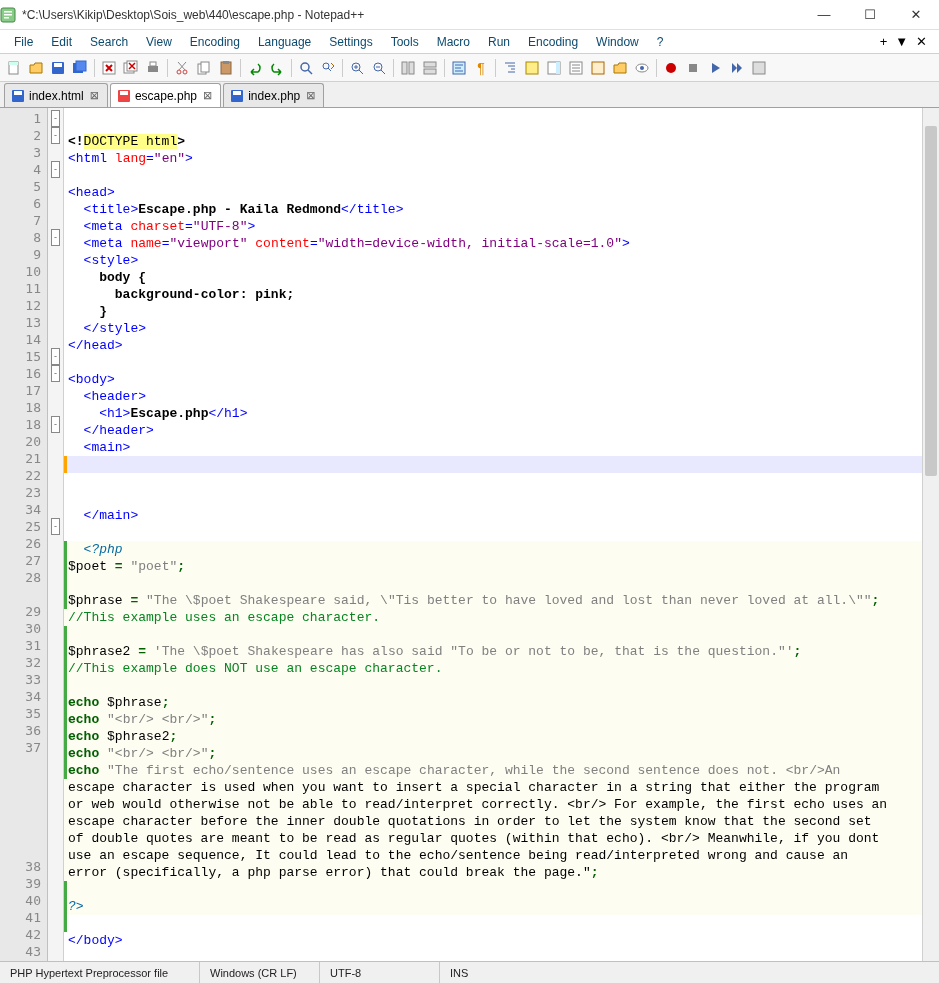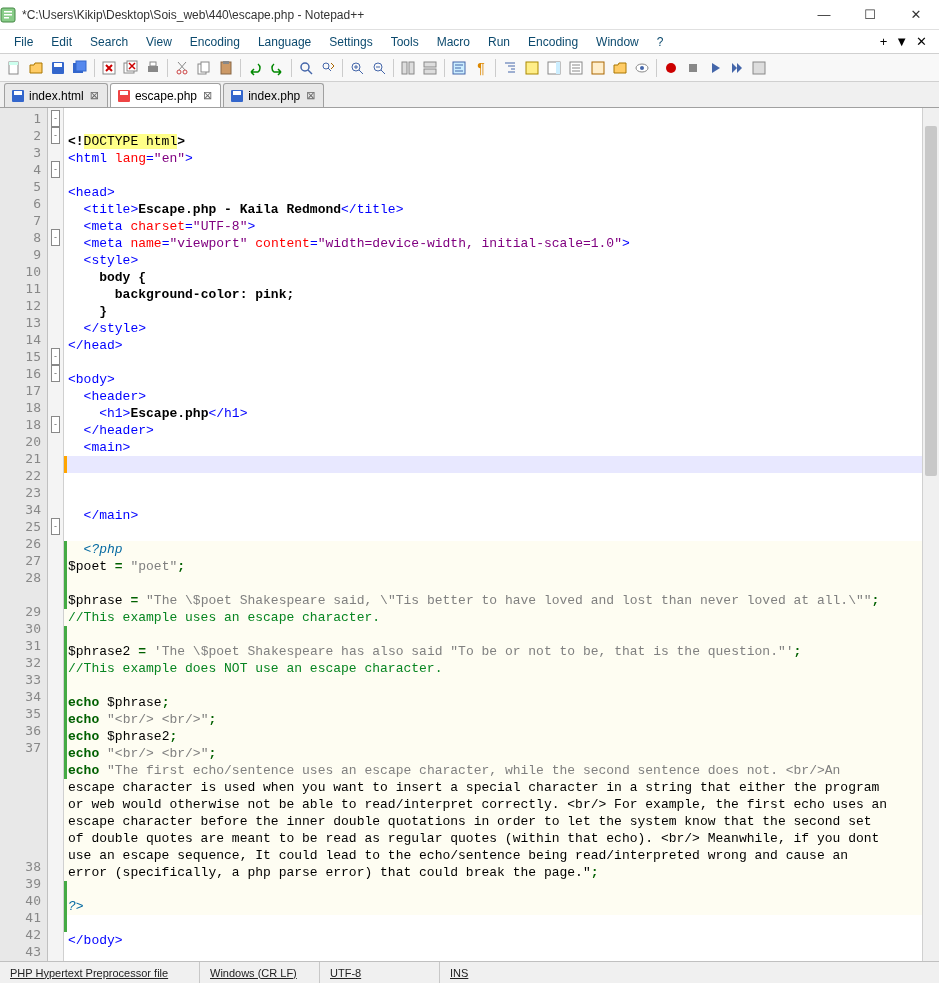--- a/index.html
+++ b/index.html
@@ -28,21 +28,21 @@
 .fold-box { width: 9px; height: 9px; border: 1px solid #888; background: #fff; font-size: 8px; line-height: 7px; text-align: center; color: #444; }
 .code { flex: 1; font-family: Consolas, "Courier New", monospace; font-size: 13px; padding-top: 2px; white-space: pre; overflow-x: auto; position: relative; margin-top: 23px; }
 .code-line { height: 17px; line-height: 17px; padding-left: 4px; }
 .cl20 { background: #e8e8ff; }
 .php-block { background: #fefdf2; }
 .change-bar { position: absolute; left: 0; width: 3px; background: #ffa500; height: 17px; }
 .change-bar.g { background: #4a4; }
 .scroll-v { width: 17px; background: #f0f0f0; border-left: 1px solid #d0d0d0; position: relative; }
 .scroll-thumb { position: absolute; left: 2px; right: 2px; top: 18px; height: 350px; background: #c8c8c8; border-radius: 2px; }
 .statusbar { height: 22px; background: #f0f0f0; border-top: 1px solid #c0c0c0; display: flex; align-items: center; font-size: 11px; color: #222; }
-.statusbar .cell { padding: 0 10px; border-right: 1px solid #c8c8c8; height: 100%; display: flex; align-items: center; text-decoration: underline; }
+.statusbar .cell { padding: 0 10px; border-right: 1px solid #c8c8c8; height: 100%; display: flex; align-items: center; }
 .statusbar .cell.flex { flex: 1; }
 .t-blue { color: #0000ff; text-align: right; }
 .t-red { color: #ff0000; }
 .t-purple { color: #800080; }
 .t-black { color: #000; font-weight: bold; }
 .t-str { color: #808080; }
 .t-php { color: #0369a1; font-style: italic; }
 .t-doctype-bg { background: #ffff88; color: #000; }
 .t-kw { color: #006000; font-weight: bold; }
 .t-comment { color: #078521; }

